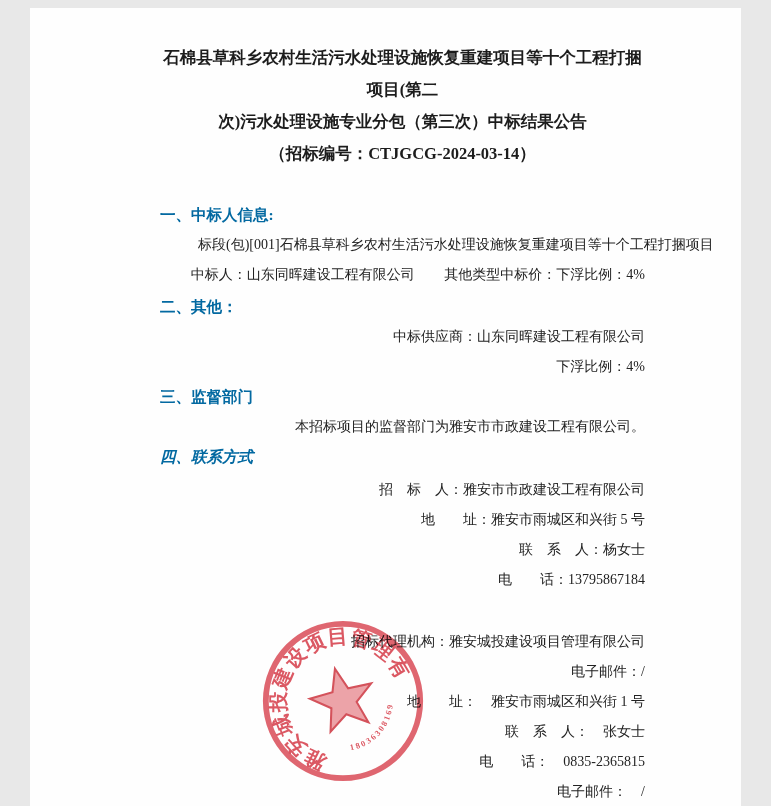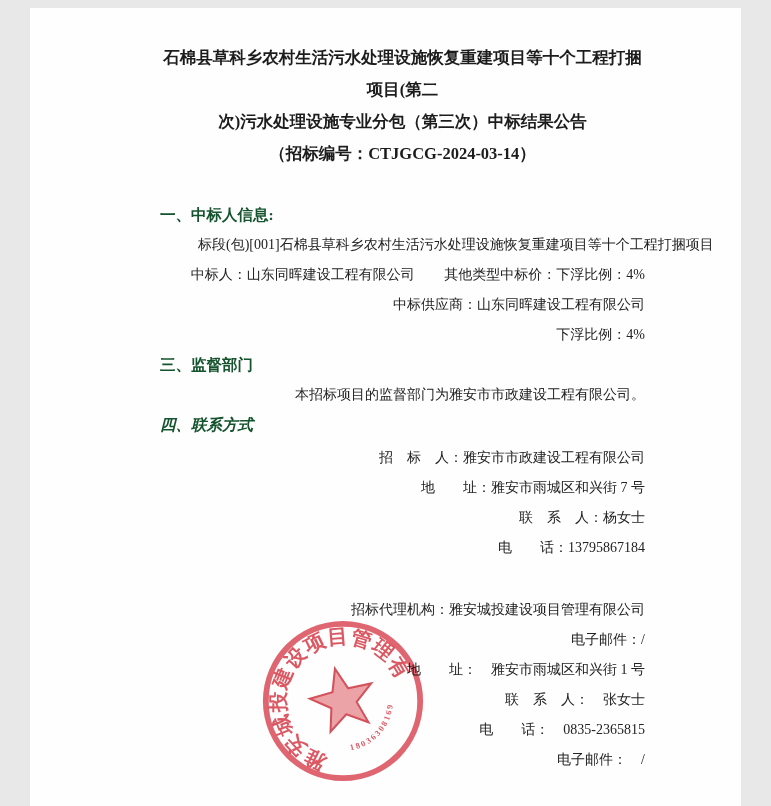--- a/index.html
+++ b/index.html
@@ -17,21 +17,21 @@
     text-align:center;
     font-weight:bold;
     font-size:16.5px;
     line-height:32px;
     color:#1c1c1c;
   }
   .sec-heading{
     font-weight:bold;
     font-size:15.5px;
     line-height:30px;
-    color:#14532d;
+    color:#0369a1;
   }
   .h1-gap{margin-top:30px;}
   .h2-gap{margin-top:2px;}
   .h4-gap{margin-top:0px;font-style:italic;}
   .body-line{
     font-size:14px;
     line-height:30px;
     white-space:nowrap;
     text-align:right;
   }
@@ -69,30 +69,31 @@
       <div>（招标编号：CTJGCG-2024-03-14）</div>
     </div>
 
     <div class="sec-heading h1-gap">一、中标人信息:</div>
     <div class="body-line indent-2em">标段(包)[001]石棉县草科乡农村生活污水处理设施恢复重建项目等十个工程打捆项目</div>
     <div class="body-line indent-winner">
       <span>中标人：山东同晖建设工程有限公司</span>
       <span class="price-span">其他类型中标价：下浮比例：4%</span>
     </div>
 
+    <div class="sec-heading h2-gap">二、其他：</div>
     <div class="body-line indent-sm">中标供应商：山东同晖建设工程有限公司</div>
     <div class="body-line">下浮比例：4%</div>
 
     <div class="sec-heading">三、监督部门</div>
     <div class="body-line indent-1em">本招标项目的监督部门为雅安市市政建设工程有限公司。</div>
 
     <div class="sec-heading h4-gap">四、联系方式</div>
 
     <div class="body-line contact-line" style="margin-top:3px;">招　标　人：雅安市市政建设工程有限公司</div>
-    <div class="body-line contact-line">地　　址：雅安市雨城区和兴街 7 号</div>
+    <div class="body-line contact-line">地　　址：雅安市雨城区和兴街 5 号</div>
     <div class="body-line contact-line">联　系　人：杨女士</div>
     <div class="body-line contact-line">电　　话：13795867184</div>
     <div class="body-line contact-line agency-start">招标代理机构：雅安城投建设项目管理有限公司</div>
 
     <div class="body-line contact-line">电子邮件：/</div>
     <div class="body-line contact-line">地　　址：　雅安市雨城区和兴街 1 号</div>
     <div class="body-line contact-line">联　系　人：　张女士</div>
     <div class="body-line contact-line">电　　话：　0835-2365815</div>
     <div class="body-line contact-line">电子邮件：　/</div>
 

